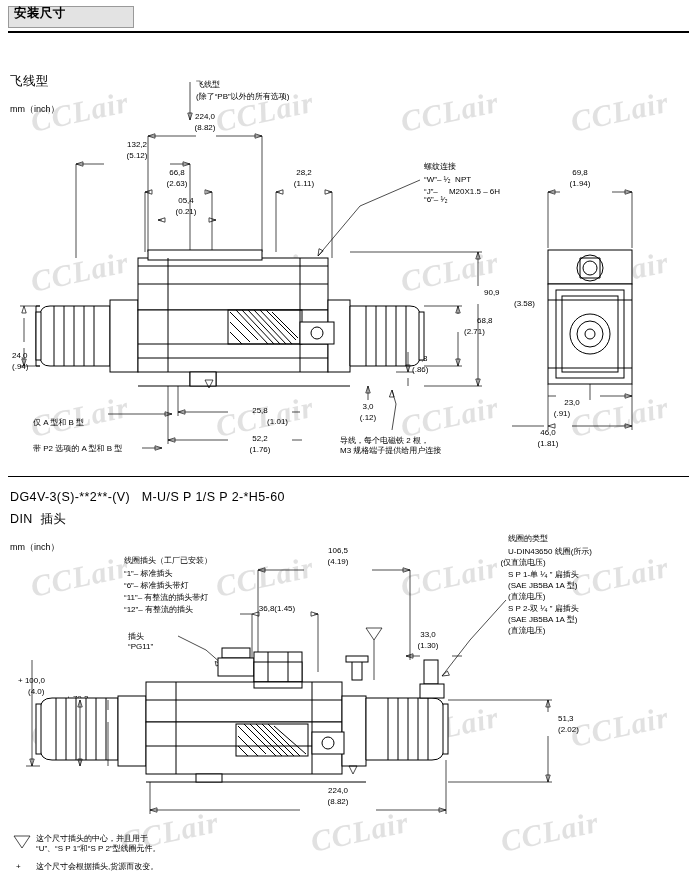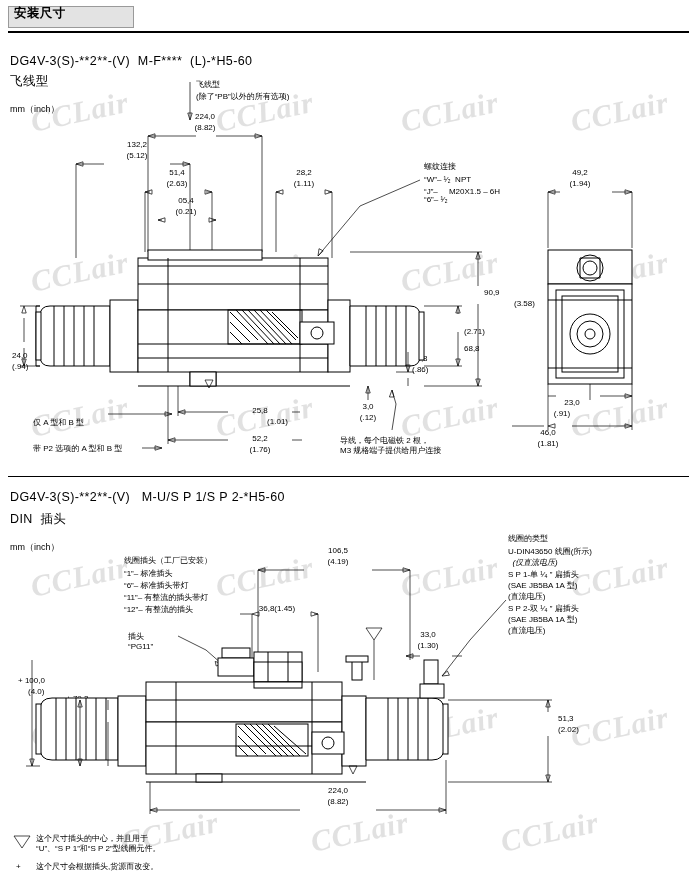--- a/index.html
+++ b/index.html
@@ -82,54 +82,53 @@
       <div class="wm" style="left: 570px; top: 710px;">CCLair</div>
       <div class="wm" style="left: 120px; top: 815px;">CCLair</div>
       <div class="wm" style="left: 310px; top: 815px;">CCLair</div>
       <div class="wm" style="left: 500px; top: 815px;">CCLair</div>
     </div>
 
   <div class="hdr-bar"></div>
   <div class="hdr-title t big b" style="left:14px;top:8px;">安装尺寸</div>
   <div class="rule thick" style="left:8px;top:31px;width:681px;"></div>
 
-  <div class="t big" style="left:10px;top:56px;">DG4V-3(S)-**2**-(V)  M-F****  (L)-*H5-60</div>
   <div class="t big" style="left:10px;top:76px;">飞线型</div>
   <div class="t" style="left:10px;top:104px;">mm（inch）</div>
 
   <div class="t sm" style="left:196px;top:80px;">飞线型</div>
   <div class="t sm" style="left:196px;top:92px;text-align:right;">(除了“PB”以外的所有选项)</div>
 
   <div class="t sm" style="left:424px;top:162px;">螺纹连接</div>
   <div class="t sm" style="left:424px;top:175px;">“W”– ¹⁄₂  NPT</div>
   <div class="t sm" style="left:424px;top:187px;">“J”–     M20X1.5 – 6H</div>
   <div class="t sm" style="left:424px;top:195px;">“6”– ¹⁄₂</div>
 
   <div class="t sm c" style="left:170px;top:112px;width:70px;">224,0</div>
   <div class="t sm c" style="left:170px;top:123px;width:70px;">(8.82)</div>
 
   <div class="t sm c" style="left:104px;top:140px;width:66px;">132,2</div>
   <div class="t sm c" style="left:104px;top:151px;width:66px;">(5.12)</div>
 
-  <div class="t sm c" style="left:148px;top:168px;width:58px;">51,4</div>
+  <div class="t sm c" style="left:148px;top:168px;width:58px;">66,8</div>
   <div class="t sm c" style="left:148px;top:179px;width:58px;">(2.63)</div>
 
   <div class="t sm c" style="left:278px;top:168px;width:52px;">28,2</div>
   <div class="t sm c" style="left:278px;top:179px;width:52px;">(1.11)</div>
 
   <div class="t sm c" style="left:160px;top:196px;width:52px;">05,4</div>
   <div class="t sm c" style="left:160px;top:207px;width:52px;">(0.21)</div>
 
-  <div class="t sm c" style="left:554px;top:168px;width:52px;">49,2</div>
+  <div class="t sm c" style="left:554px;top:168px;width:52px;">69,8</div>
   <div class="t sm c" style="left:554px;top:179px;width:52px;">(1.94)</div>
 
   <div class="t sm" style="left:484px;top:288px;">90,9</div>
   <div class="t sm" style="left:484px;top:299px;padding-left:30px;">(3.58)</div>
 
-  <div class="t sm" style="left:464px;top:316px;margin-top:28px;">68,8</div>
+  <div class="t sm" style="left:477px;top:316px;">68,8</div>
   <div class="t sm" style="left:464px;top:327px;">(2.71)</div>
 
   <div class="t sm" style="left:412px;top:354px;">21,8</div>
   <div class="t sm" style="left:412px;top:365px;">(.86)</div>
 
   <div class="t sm" style="left:12px;top:351px;">24,0</div>
   <div class="t sm" style="left:12px;top:362px;">(.94)</div>
 
   <div class="t sm c" style="left:232px;top:406px;width:56px;">25,8</div>
   <div class="t sm c" style="left:232px;top:417px;width:56px;text-align:right;">(1.01)</div>
@@ -342,21 +341,21 @@
   <div class="t sm" style="left:124px;top:556px;">线圈插头（工厂已安装）</div>
   <div class="t sm" style="left:124px;top:569px;">“1”– 标准插头</div>
   <div class="t sm" style="left:124px;top:581px;">“6”– 标准插头带灯</div>
   <div class="t sm" style="left:124px;top:593px;">“11”– 有整流的插头带灯</div>
   <div class="t sm" style="left:124px;top:605px;">“12”– 有整流的插头</div>
   <div class="t sm" style="left:128px;top:632px;white-space:pre;">插头
 “PG11”</div>
 
   <div class="t sm" style="left:508px;top:534px;">线圈的类型</div>
   <div class="t sm" style="left:508px;top:547px;">U-DIN43650 线圈(所示)</div>
-  <div class="t sm" style="left:508px;top:558px;font-style:italic;">  (仅直流电压)</div>
+  <div class="t sm" style="left:496px;top:558px;">  (仅直流电压)</div>
   <div class="t sm" style="left:508px;top:570px;text-align:center;">S P 1-单 ¹⁄₄ ” 扁插头</div>
   <div class="t sm" style="left:508px;top:581px;">(SAE JB5BA 1A 型)</div>
   <div class="t sm" style="left:508px;top:592px;">(直流电压)</div>
   <div class="t sm" style="left:508px;top:604px;">S P 2-双 ¹⁄₄ ” 扁插头</div>
   <div class="t sm" style="left:508px;top:615px;">(SAE JB5BA 1A 型)</div>
   <div class="t sm" style="left:508px;top:626px;">(直流电压)</div>
 
   <div class="t sm c" style="left:306px;top:546px;width:64px;">106,5</div>
   <div class="t sm c" style="left:306px;top:557px;width:64px;">(4.19)</div>
 

